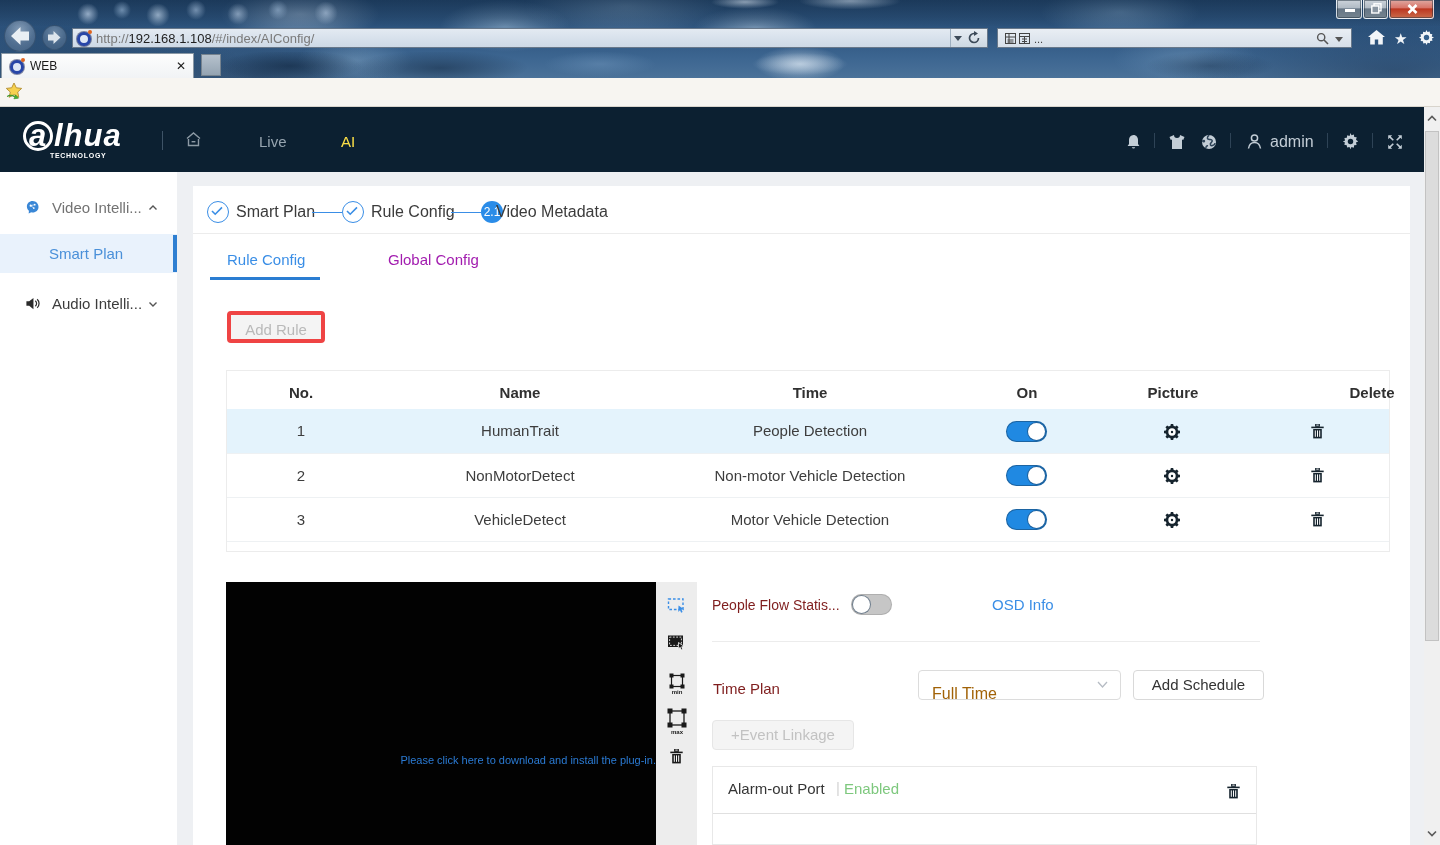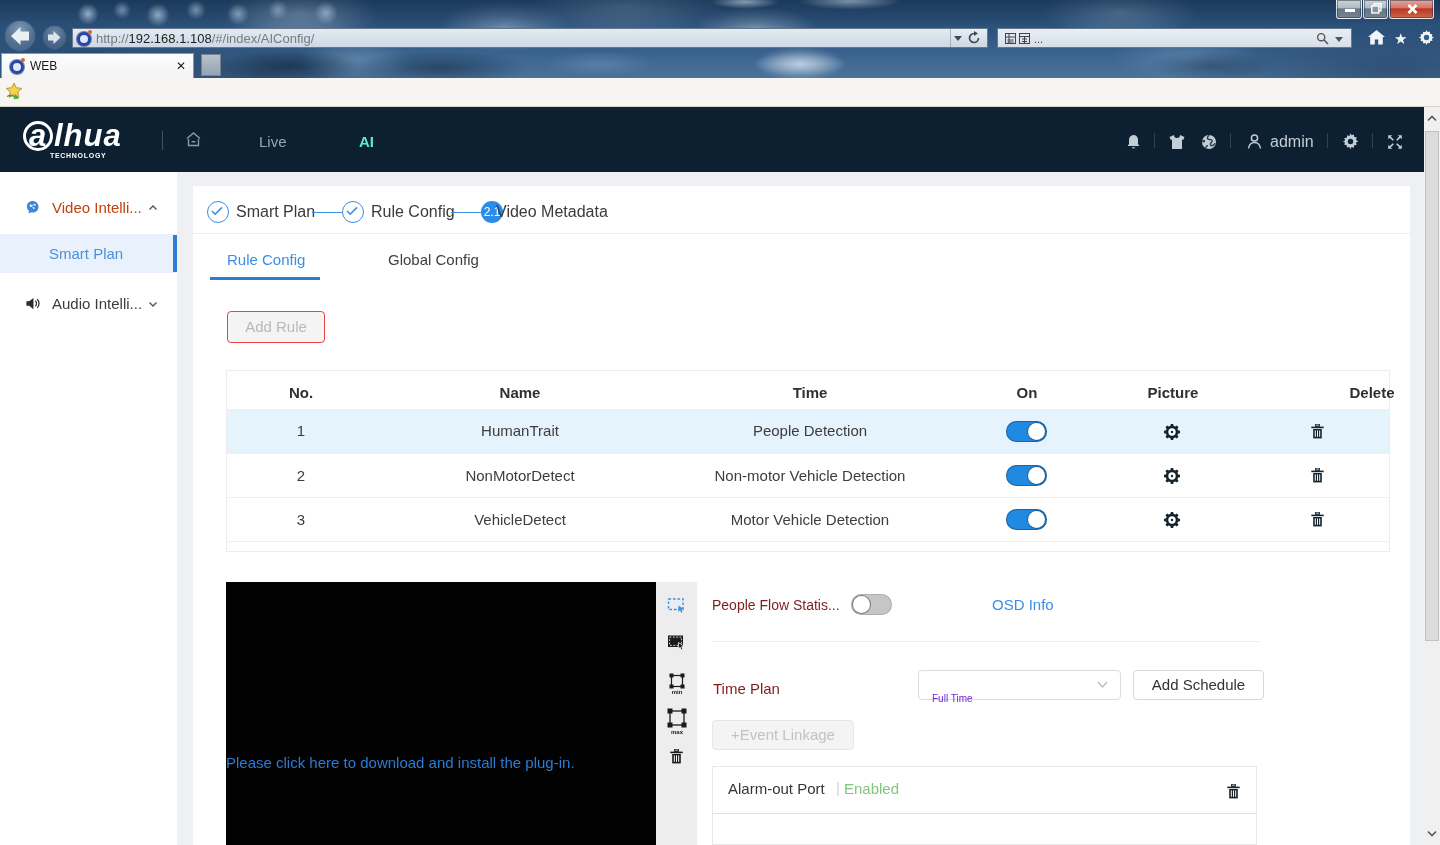--- a/index.html
+++ b/index.html
@@ -61,66 +61,66 @@
 .hnav{position:absolute;top:26px;font-size:15px;color:#97a5b0}
 #phead .hicon{position:absolute;top:28px}
 #adminlbl{position:absolute;left:1270px;top:26px;font-size:16px;color:#c3cdd6}
 .vsep{position:absolute;top:26px;width:1px;height:15px;background:#2e4356}
 
 #pagebg{left:0;top:172px;width:1424px;height:673px;background:#eef0f3}
 #sidebar{left:0;top:172px;width:177px;height:673px;background:#fff}
 #card{left:193px;top:186px;width:1217px;height:659px;background:#fff}
 
 #vitem{position:absolute;left:0;top:18px;width:177px;height:36px}
-#vitem span{position:absolute;left:52px;top:9px;font-size:15px;color:#c2410c}
+#vitem span{position:absolute;left:52px;top:9px;font-size:15px;color:#737373}
 #sitem{position:absolute;left:0;top:62px;width:177px;height:39px;background:#e9f2fc}
 #sitem .bar{position:absolute;right:0;top:1px;width:4px;height:37px;background:#2f7fd1}
 #sitem span{position:absolute;left:49px;top:11px;font-size:15px;color:#4a90d9}
 #aitem{position:absolute;left:0;top:114px;width:153px;height:36px}
 #aitem span{position:absolute;left:52px;top:9px;font-size:15px;color:#3c3c3c}
 .sicon{position:absolute;left:25px;top:10px}
 .chev{position:absolute;left:148px;top:13px}
 
 .stepcirc{position:absolute;width:22px;height:22px;border-radius:50%;border:1.5px solid #3a8ee6}
 .stepline{position:absolute;height:1px;background:#3a8ee6}
 .steptxt{position:absolute;font-size:16px;color:#3b3b3b}
 #step21{position:absolute;left:481px;top:201px;width:22px;height:22px;border-radius:50%;background:#2a8ce8;color:#fff;font-size:12px;text-align:center;line-height:22px}
 #stepsep{position:absolute;left:193px;top:233px;width:1217px;height:1px;background:#ececec}
 
 .tab1{position:absolute;top:251px;font-size:15px}
 #tabul{position:absolute;left:210px;top:277px;width:110px;height:3px;background:#2a7dd2}
 
-#addrule{position:absolute;left:227px;top:311px;width:98px;height:32px;border:1px solid #ef4444;border-radius:4px;background:#f4f4f4;color:#b9b9b9;font-size:15px;text-align:center;line-height:30px}
+#addrule{position:absolute;left:227px;top:311px;width:98px;height:32px;border:4px solid #ef4444;border-radius:4px;background:#f4f4f4;color:#b9b9b9;font-size:15px;text-align:center;line-height:30px}
 
 #tbl{position:absolute;left:226px;top:370px;width:1164px;height:182px;border:1px solid #ececec;background:#fff}
 .trow{position:absolute;left:0;width:1162px;height:44px}
 .tcell{position:absolute;top:0;height:44px;line-height:44px;text-align:center;font-size:15px;color:#3d3d3d}
 .thead .tcell{font-weight:bold;color:#303030}
 .c-no{left:0;width:148px}
 .c-name{left:148px;width:290px}
 .c-type{left:438px;width:290px}
 .c-on{left:720px;width:160px}
 .c-pic{left:881px;width:130px}
 .c-del{left:1072px;width:146px}
 
 .tog{position:absolute;width:41px;height:21px;border-radius:11px;background:#2089e2;box-shadow:inset 0 0 0 1px rgba(25,55,85,.45)}
 .tog .knob{position:absolute;top:2px;width:17px;height:17px;border-radius:50%;background:#fff;box-shadow:0 0 0 1px rgba(30,60,90,.5)}
 .tog.on .knob{right:2px}
 .tog.off{background:#c6c6c6;box-shadow:inset 0 0 0 1px rgba(140,140,140,.4)}
 .tog.off .knob{left:2px}
 
 #video{position:absolute;left:226px;top:582px;width:430px;height:263px;background:#020202}
-#plugin{position:absolute;left:0;top:172px;width:430px;text-align:left;font-size:15px;color:#2b7bd4}
+#plugin{position:absolute;left:0;top:172px;width:430px;text-align:right;font-size:11px;color:#2b7bd4}
 #vtools{position:absolute;left:656px;top:582px;width:41px;height:263px;background:#ededed}
 
 .lbl{position:absolute;font-size:14px;color:#7f1d1d}
 #osd{position:absolute;left:992px;top:596px;font-size:15px;color:#3a8ee6}
 #rsep{position:absolute;left:712px;top:641px;width:548px;height:1px;background:#ececec}
 #tpselect{position:absolute;left:918px;top:670px;width:203px;height:30px;border:1px solid #dcdcdc;border-radius:4px}
-#tpselect span{position:absolute;left:13px;top:22px;font-size:10px;color:#6d28d9}
+#tpselect span{position:absolute;left:13px;top:14px;font-size:16px;color:#a16207}
 #addsched{position:absolute;left:1133px;top:670px;width:131px;height:30px;border:1px solid #d9d9d9;border-radius:4px;font-size:15px;color:#333;text-align:center;line-height:28px}
 #evlink{position:absolute;left:712px;top:720px;width:142px;height:30px;border:1px solid #e6e6e6;border-radius:4px;background:#f4f4f4;font-size:15px;color:#c2c2c2;text-align:center;line-height:28px}
 #alarmpanel{position:absolute;left:712px;top:766px;width:545px;height:79px;border:1px solid #e8e8e8}
 #alarmpanel .hdr{position:absolute;left:0;top:0;width:543px;height:47px;border-bottom:1px solid #e0e0e0}
 #alarmpanel .t1{position:absolute;left:15px;top:13px;font-size:15px;color:#353535}
 #alarmpanel .pipe{position:absolute;left:123px;top:12px;font-size:15px;color:#d4d4d4}
 #alarmpanel .t2{position:absolute;left:131px;top:13px;font-size:15px;color:#7ec87e}
 
 #sbar{left:1424px;top:107px;width:16px;height:738px;background:#f0f0f0}
 #sthumb{position:absolute;left:1px;top:24px;width:14px;height:510px;background:#dcdcdc;border:1px solid #c2c2c2}
@@ -228,21 +228,21 @@
       <div id="logoline"><span id="logoa">a</span>lhua</div>
       <div id="logotech">TECHNOLOGY</div>
     </div>
   <div id="hsep1"></div>
   <svg class="hicon" style="left:185px;top:24px" width="17" height="17" viewBox="0 0 17 17">
       <path d="M2 7.5L8.5 2l6.5 5.5" fill="none" stroke="#8d9aa5" stroke-width="1.4"></path>
       <path d="M3.5 8v6.5h10V8" fill="none" stroke="#8d9aa5" stroke-width="1.4"></path>
       <rect x="6.6" y="10" width="3.8" height="1.4" fill="#8d9aa5"></rect>
     </svg>
   <span class="hnav" style="left:259px">Live</span>
-  <span class="hnav" style="left:359px;color:#5eead4;font-weight:bold">AI</span>
+  <span class="hnav" style="left:341px;color:#fde047;font-weight:normal">AI</span>
   <svg class="hicon" style="left:1126px;top:27px" width="15" height="16" viewBox="0 0 15 16">
       <path d="M7.5 1C4.7 1 3 3.2 3 5.8V10L1.6 12h11.8L12 10V5.8C12 3.2 10.3 1 7.5 1z" fill="#c3cdd6"></path>
       <path d="M5.8 13.2a1.8 1.8 0 0 0 3.4 0z" fill="#c3cdd6"></path>
     </svg>
   <div class="vsep" style="left:1154px"></div>
   <svg class="hicon" style="left:1169px;top:28px" width="16" height="14" viewBox="0 0 16 14">
       <path d="M5 0L0.5 2l1.3 3L3 4.4V14h10V4.4l1.2.6 1.3-3L11 0a3 3 0 0 1-6 0z" fill="#c3cdd6"></path>
     </svg>
   <svg class="hicon" style="left:1201px;top:27px" width="16" height="16" viewBox="0 0 16 16">
       <circle cx="8" cy="8" r="7" fill="#c3cdd6"></circle>
@@ -308,21 +308,21 @@
 <div class="stepline" style="left:312px;top:212px;width:30px"></div>
 <div class="stepcirc" style="left:342px;top:201px"><svg width="12" height="10" viewBox="0 0 12 10" style="margin:4px 0 0 3px">
       <path d="M1 5l3.2 3.2L11 1.4" fill="none" stroke="#3a8ee6" stroke-width="1.6"></path>
     </svg></div>
 <span class="steptxt" style="left:371px;top:203px">Rule Config</span>
 <div class="stepline" style="left:451px;top:212px;width:30px"></div>
 <div id="step21">2.1</div>
 <span class="steptxt" style="left:496px;top:203px">Video Metadata</span>
 <div id="stepsep"></div>
 <span class="tab1" style="left:227px;color:#3a8ee6">Rule Config</span>
-<span class="tab1" style="left:388px;color:#404040">Global Config</span>
+<span class="tab1" style="left:388px;color:#a21caf">Global Config</span>
 <div id="tabul"></div>
 <div id="addrule">Add Rule</div>
 
 <div id="tbl">
   <div class="trow thead" style="top:0">
     <span class="tcell c-no">No.</span>
       <span class="tcell c-name">Name</span>
       <span class="tcell c-type">Time</span>
     <span class="tcell c-pic">Picture</span>
       <span class="tcell c-on">On</span>

